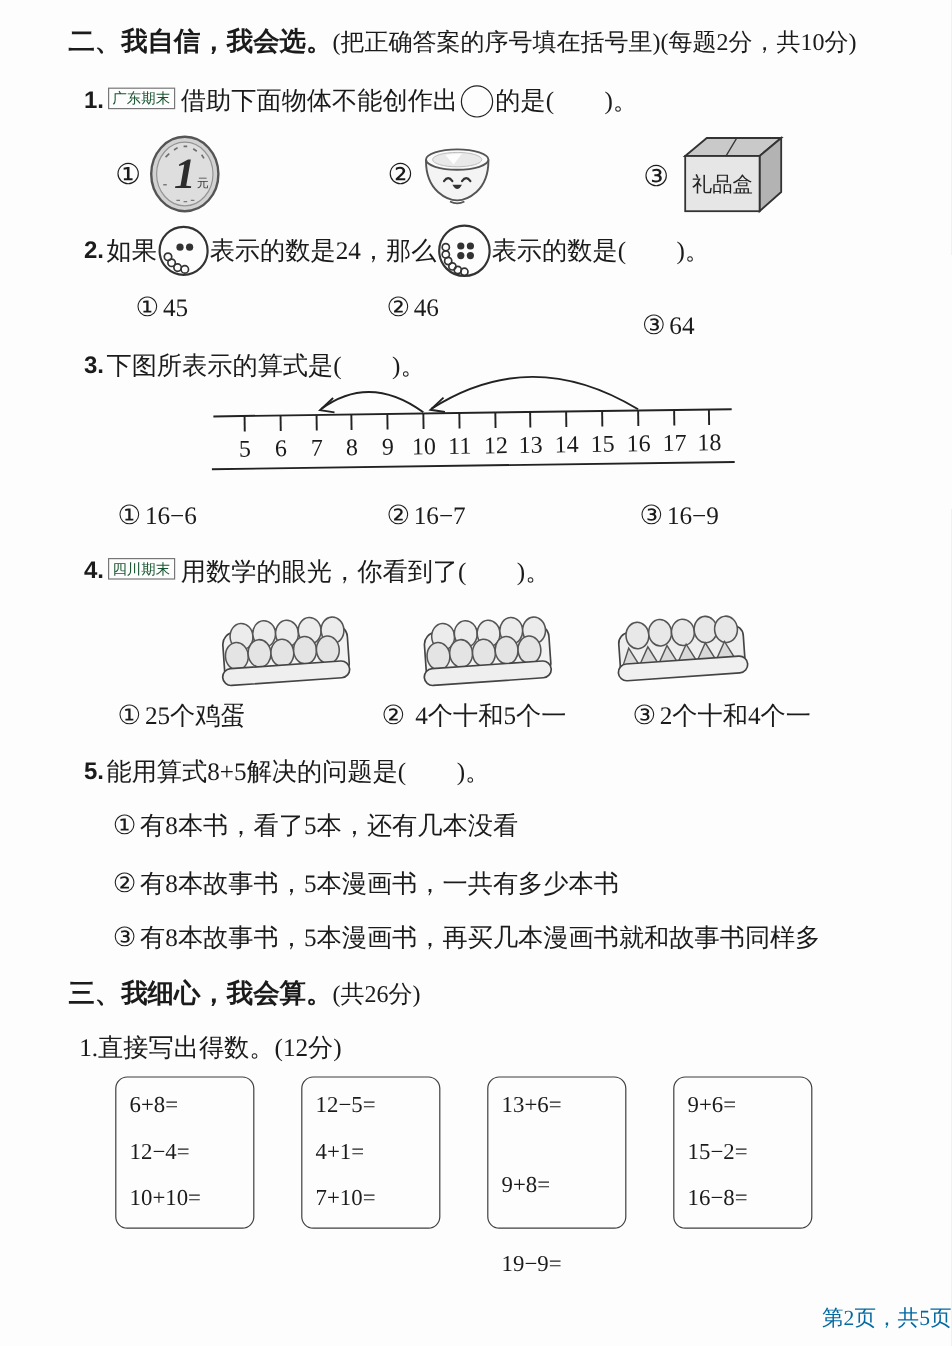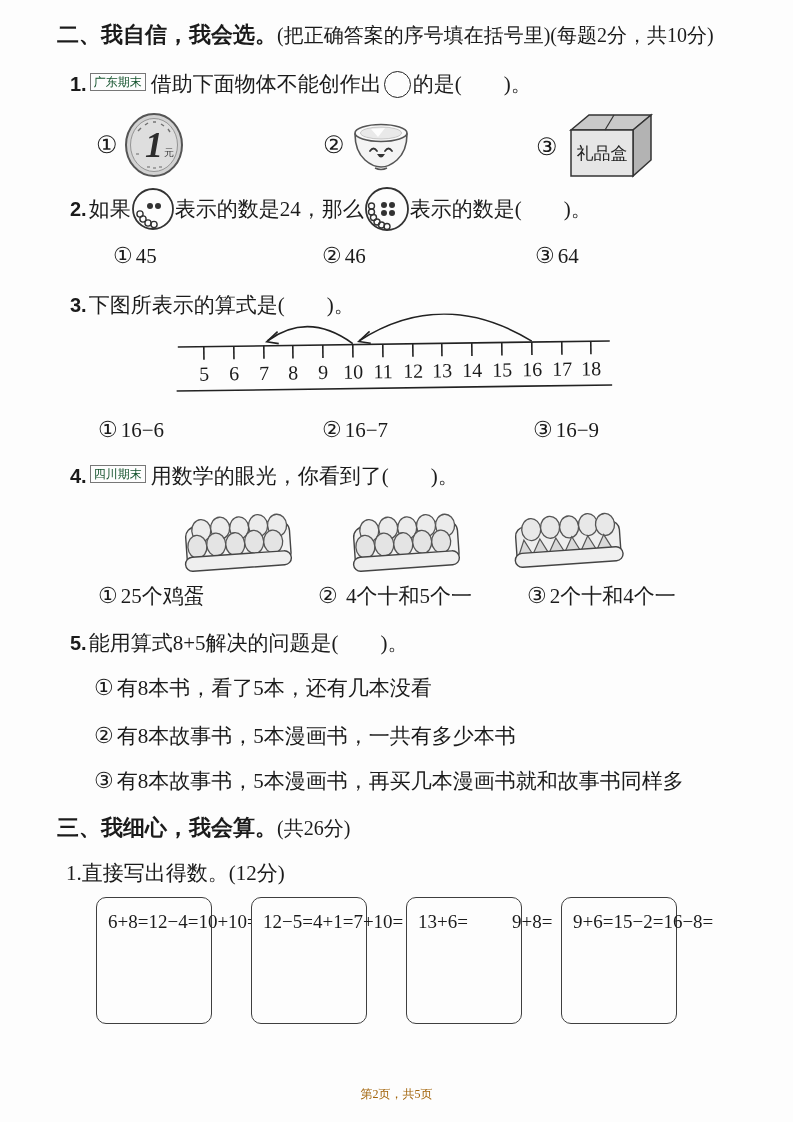--- a/index.html
+++ b/index.html
@@ -12,23 +12,23 @@
        font-size:12px;line-height:16px;padding:0 3px;margin:0 5px 0 1px;color:#14532d;position:relative;top:-2px;}
   .circle-blank{display:inline-block;width:25px;height:25px;border:1.6px solid #222;border-radius:50%;
        margin:0 2px;vertical-align:-5px;}
   .sec{font-size:22px;font-weight:700;white-space:pre;}
   .sec .note{font-weight:400;font-size:20px;}
   .opt{font-size:21px;white-space:pre;}
   .cnum{margin-right:3px;font-size:22px;}
   .bignum{font-size:24px;}
   .q5opt{font-size:21px;white-space:pre;}
   .calc-box{position:absolute;width:116px;height:127px;border:1.6px solid #3f3f3f;border-radius:10px;
-       box-sizing:border-box;display:flex;flex-direction:row;justify-content:space-between;
+       box-sizing:border-box;display:flex;flex-direction:column;justify-content:space-between;
        padding:13px 4px 13px 11px;font-size:19px;background:#fdfdfd;}
-  .footer{position:absolute;left:0;right:0;top:1086px;text-align:center;font-size:12px;color:#a16207;}
+  .footer{position:absolute;left:0;right:0;top:1086px;text-align:right;font-size:18px;color:#0369a1;}
   svg{display:block;}
   .inline-svg{display:inline-block;vertical-align:middle;}
   svg text{font-family:"Liberation Serif","DejaVu Serif",serif;}
 </style>
 </head>
 <body>
 
 <div id="page">
 
   <div class="abs sec" style="left:57px;top:20px;"><span>二、我自信，我会选。</span><span class="note">(把正确答案的序号填在括号里)(每题2分，共10分)</span></div>
@@ -108,21 +108,21 @@
           <circle cx="13" cy="36" r="3"></circle>
         <circle cx="17.5" cy="39" r="3"></circle>
           <circle cx="23" cy="40.5" r="3"></circle>
       </g>
     </svg>
     <span>表示的数是(　　)。</span>
   </div>
 
   <div class="abs opt" style="left:98px;top:243px;margin-left:15px;"><span class="cnum">①</span><span>45</span></div>
   <div class="abs opt" style="left:322px;top:243px;"><span class="cnum">②</span><span>46</span></div>
-  <div class="abs opt" style="left:535px;top:243px;"><span class="cnum">③</span><span>64</span></div>
+  <div class="abs opt" style="left:535px;top:258px;"><span class="cnum">③</span><span>64</span></div>
 
   <div class="abs qline" style="left:70px;top:291px;">
     <span class="qnum">3.</span><span>下图所表示的算式是(　　)。</span>
   </div>
 
   <svg class="abs" style="left:176px;top:314px;transform:rotate(-0.8deg);" width="436" height="92" viewBox="0 0 436 92">
     <line x1="2" y1="30" x2="434" y2="30" stroke="#222" stroke-width="1.6"></line>
     <g stroke="#222" stroke-width="1.6">
       <line x1="28" y1="30" x2="28" y2="43"></line>
         <line x1="58" y1="30" x2="58" y2="43"></line>

